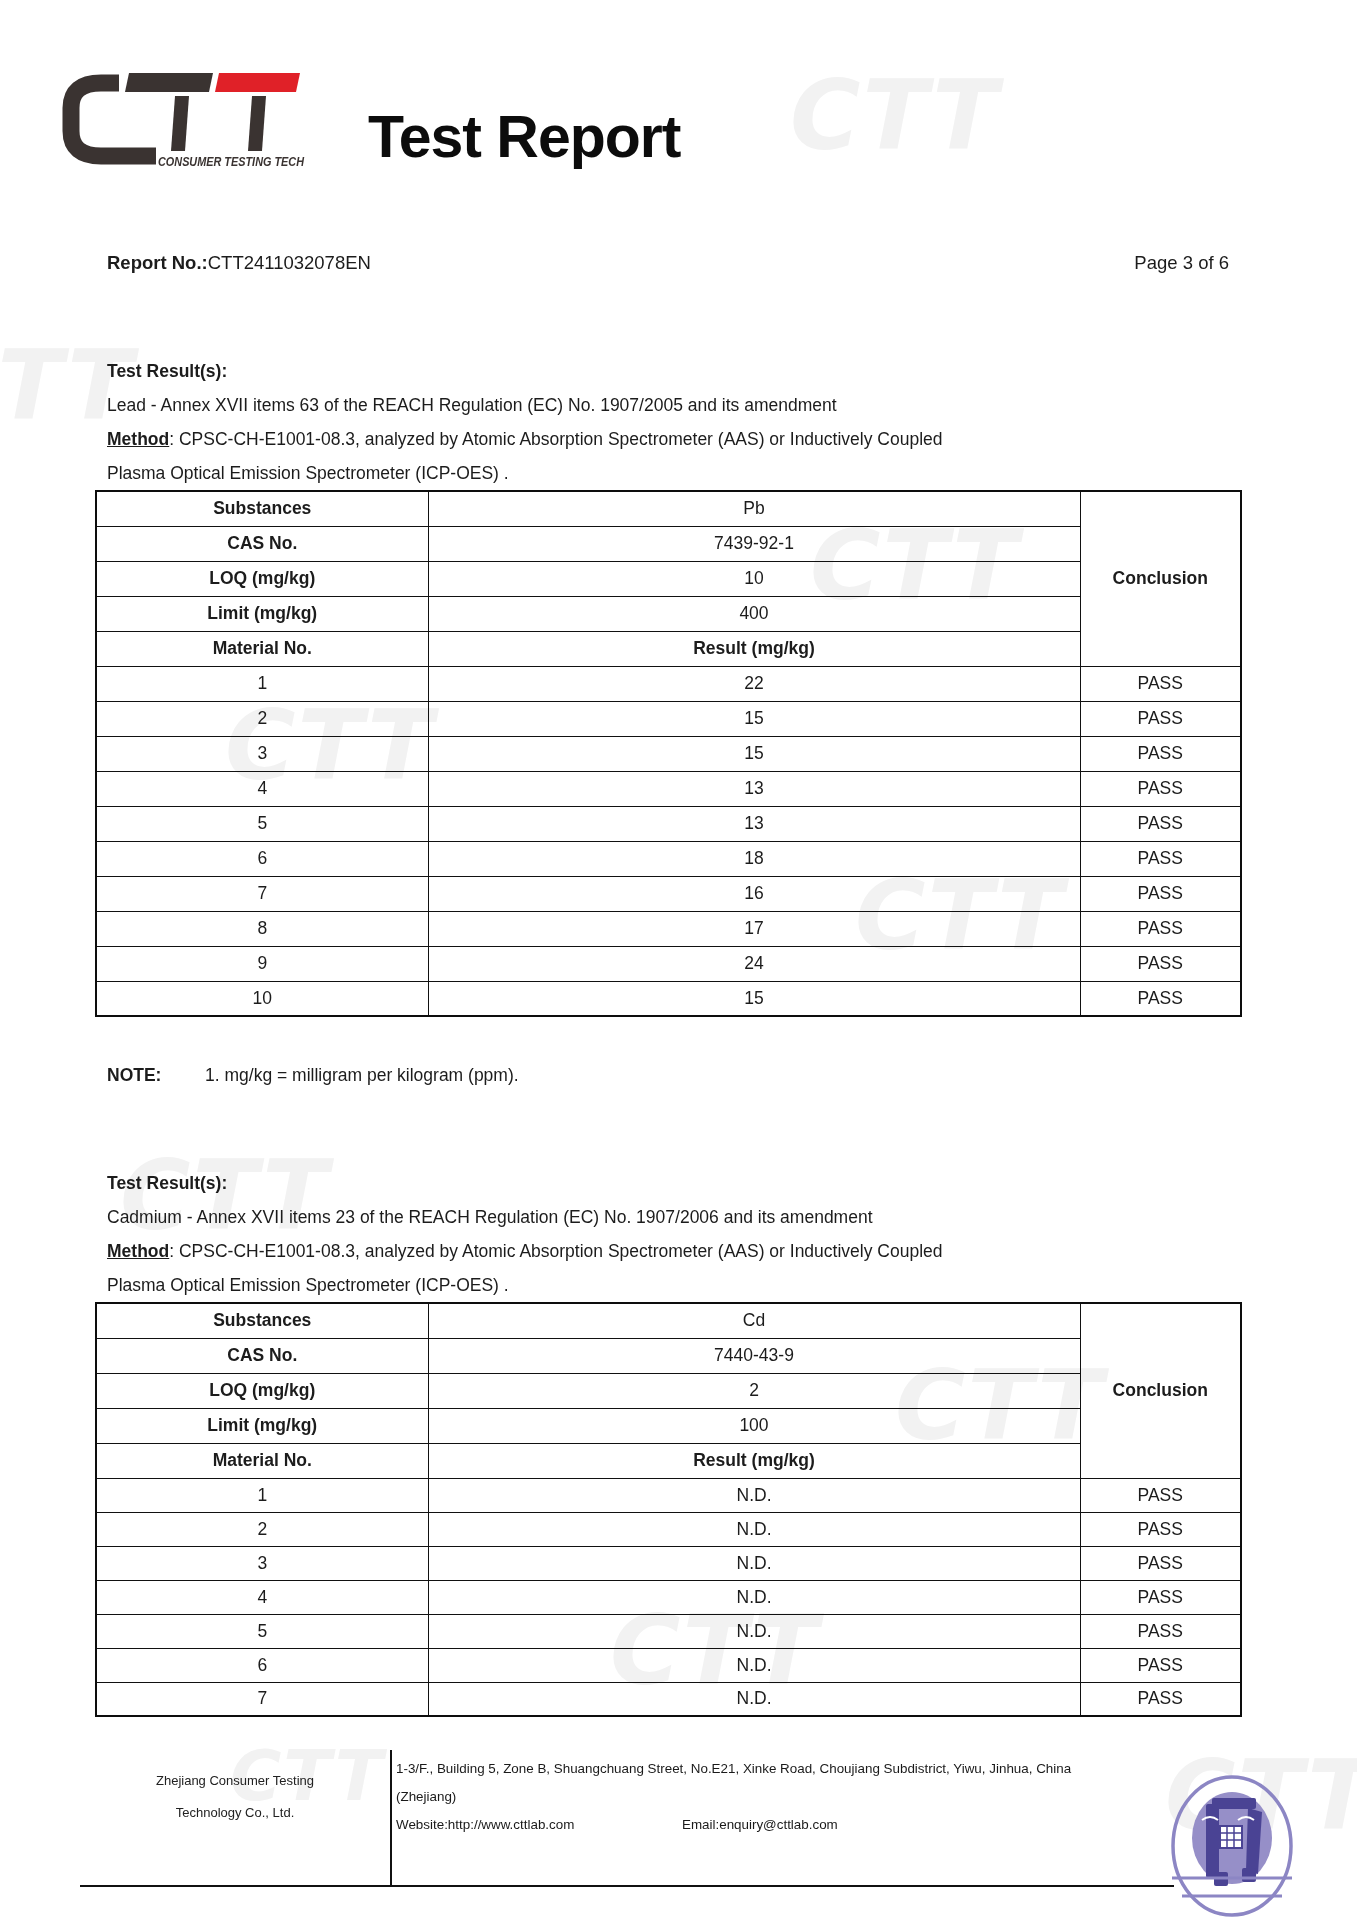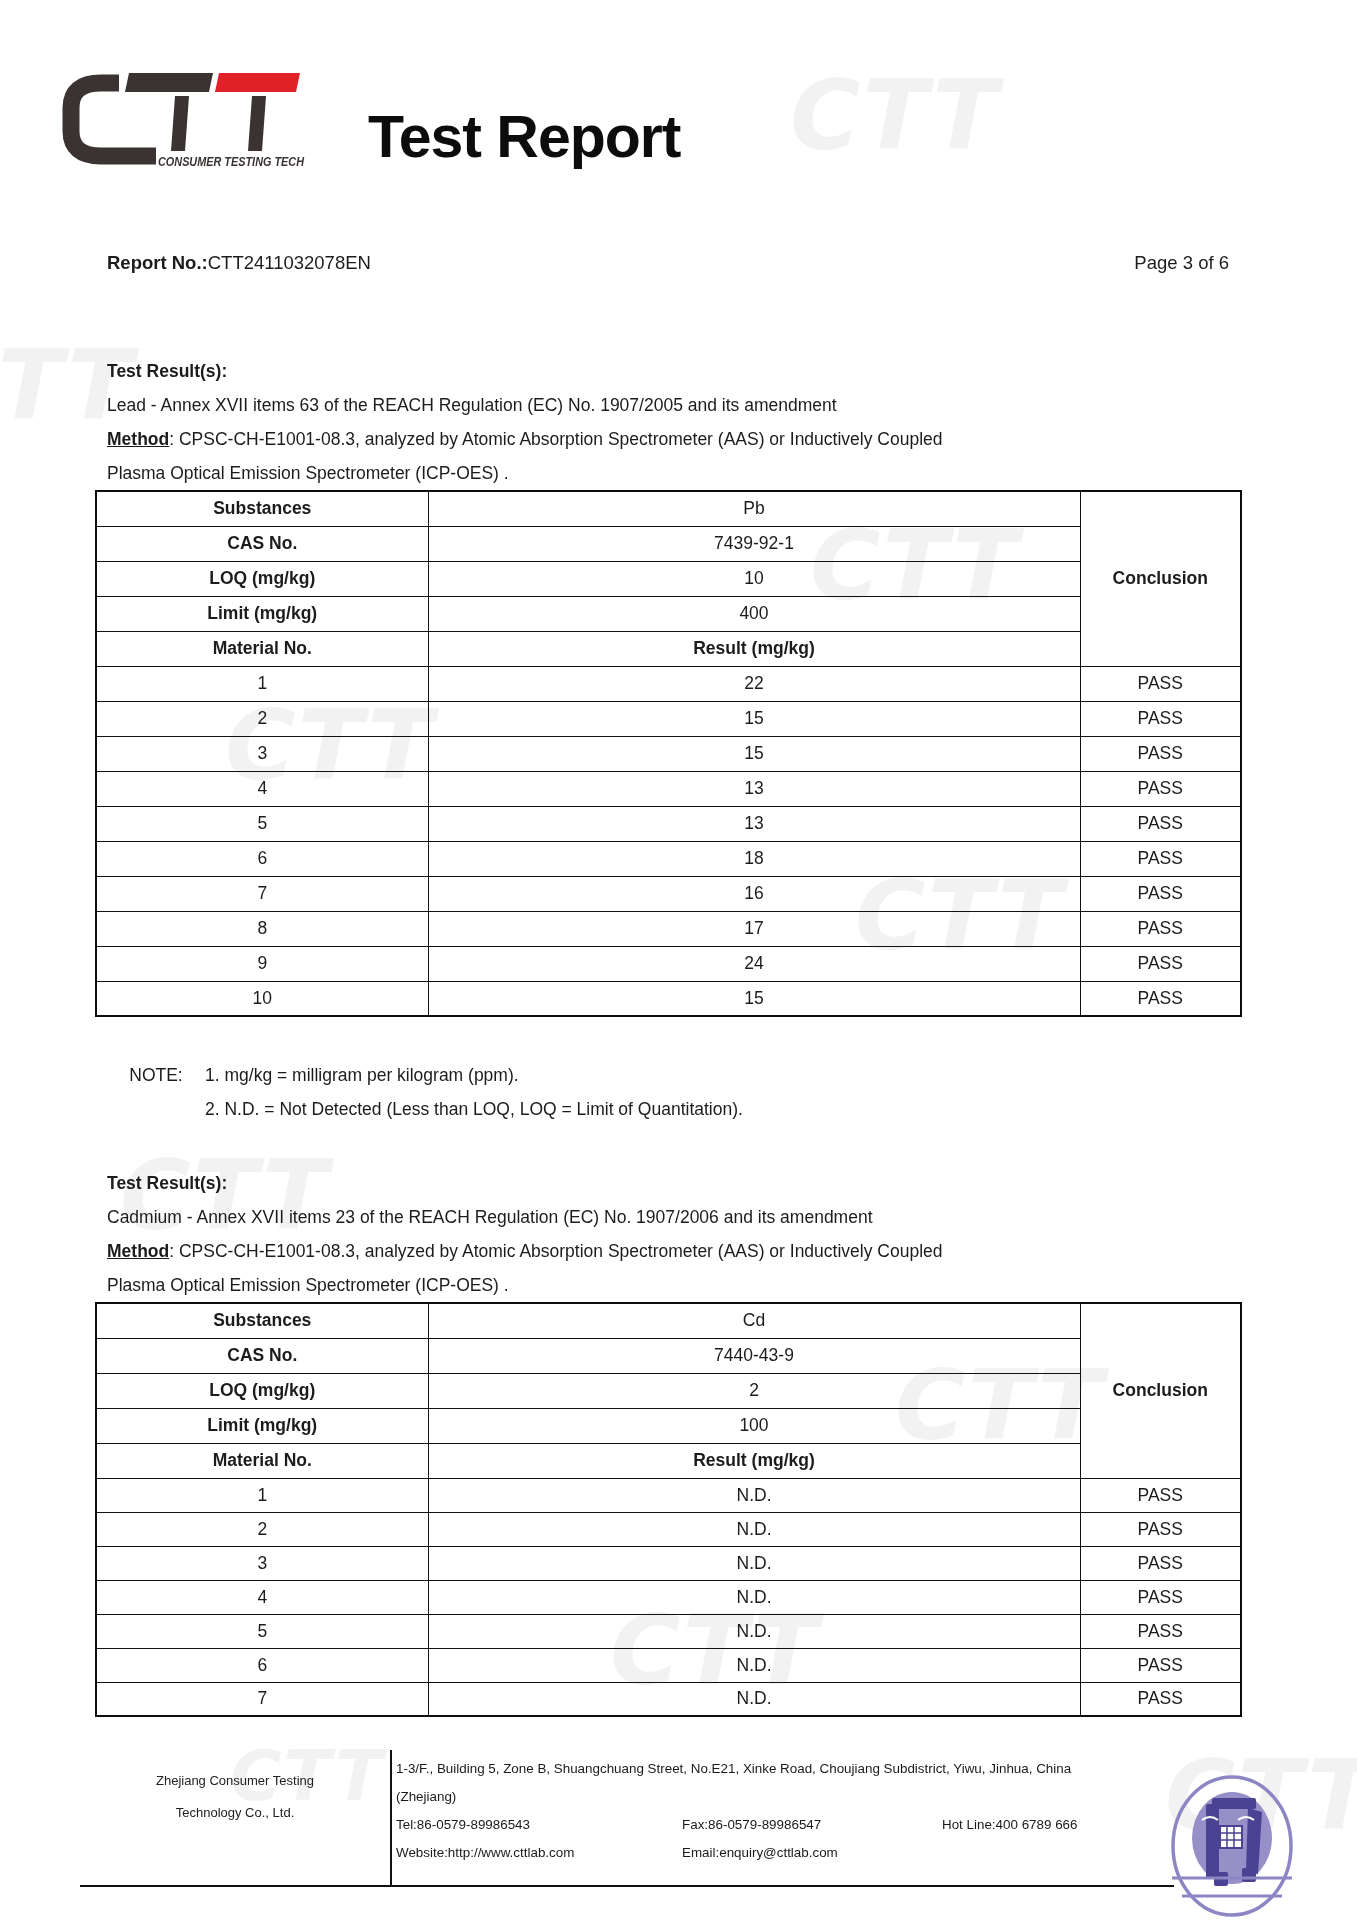--- a/index.html
+++ b/index.html
@@ -41,21 +41,21 @@
     border:1.5px solid #111; text-align:center; vertical-align:middle;
     font-size:17.5px; padding:0; height:35px; background:transparent;
   }
   table.t { border:2.5px solid #0d0d0d; }
   table.t2 td { height:34px; }
   td.lbl { font-weight:bold; }
   td.concl-h { font-weight:bold; }
 
   
   .note { position:absolute; left:107px; top:1058px; display:flex; font-size:17.5px; }
-  .note .nlabel { width:98px; font-weight:normal; line-height:34px;text-align:center; }
+  .note .nlabel { width:98px; font-weight:bold; line-height:34px; }
   .note .nlines div { height:34px; line-height:34px; }
 
   
   .footer {
     position:absolute; left:80px; top:1750px; width:1094px; height:137px;
     display:flex; border-bottom:2.5px solid #111;
   }
   .f-company {
     width:312px; border-right:2px solid #111; text-align:center;
     font-size:13px; padding-top:15px; line-height:32px; color:#222;
@@ -188,21 +188,20 @@
             <td>PASS</td>
           </tr>
     </tbody>
       </table>
   </div>
 
   <div class="note layer">
     <div class="nlabel">NOTE:</div>
     <div class="nlines">
       <div>1. mg/kg = milligram per kilogram (ppm).</div>
-      <div>2. N.D. = Not Detected (Less than LOQ, LOQ = Limit of Quantitation).</div>
     </div>
   </div>
 
   <div class="section layer" style="top:1166px;">
     <div class="line heading">Test Result(s):</div>
     <div class="line">Cadmium - Annex XVII items 23 of the REACH Regulation (EC) No. 1907/2006 and its amendment</div>
     <div class="line"><span class="b u">Method</span><span>: CPSC-CH-E1001-08.3, analyzed by Atomic Absorption Spectrometer (AAS)  or Inductively Coupled</span></div>
     <div class="line">Plasma Optical Emission Spectrometer (ICP-OES) .</div>
 
     <table class="t t2">
@@ -273,25 +272,20 @@
   </div>
 
   <div class="footer layer">
     <div class="f-company">
       <div>Zhejiang Consumer Testing</div>
       <div>Technology Co., Ltd.</div>
     </div>
     <div class="f-right">
       <div class="frow">1-3/F., Building 5, Zone B, Shuangchuang Street, No.E21, Xinke Road, Choujiang Subdistrict, Yiwu, Jinhua, China</div>
       <div class="frow">(Zhejiang)</div>
-      <div class="frow f-contact">
-        <span class="c1">Tel:86-0579-89986543</span>
-        <span class="c2">Fax:86-0579-89986547</span>
-        <span>Hot Line:400 6789 666</span>
-      </div>
       <div class="frow f-contact">
         <span class="c1">Website:http://www.cttlab.com</span>
         <span>Email:enquiry@cttlab.com</span>
       </div>
     </div>
   </div>
 
   <svg class="stamp" viewBox="0 0 128 144">
     <ellipse cx="64" cy="72" rx="59" ry="69" fill="none" stroke="#8c86c4" stroke-width="3.5"></ellipse>
     <ellipse cx="64" cy="64" rx="40" ry="46" fill="#968fc8"></ellipse>

